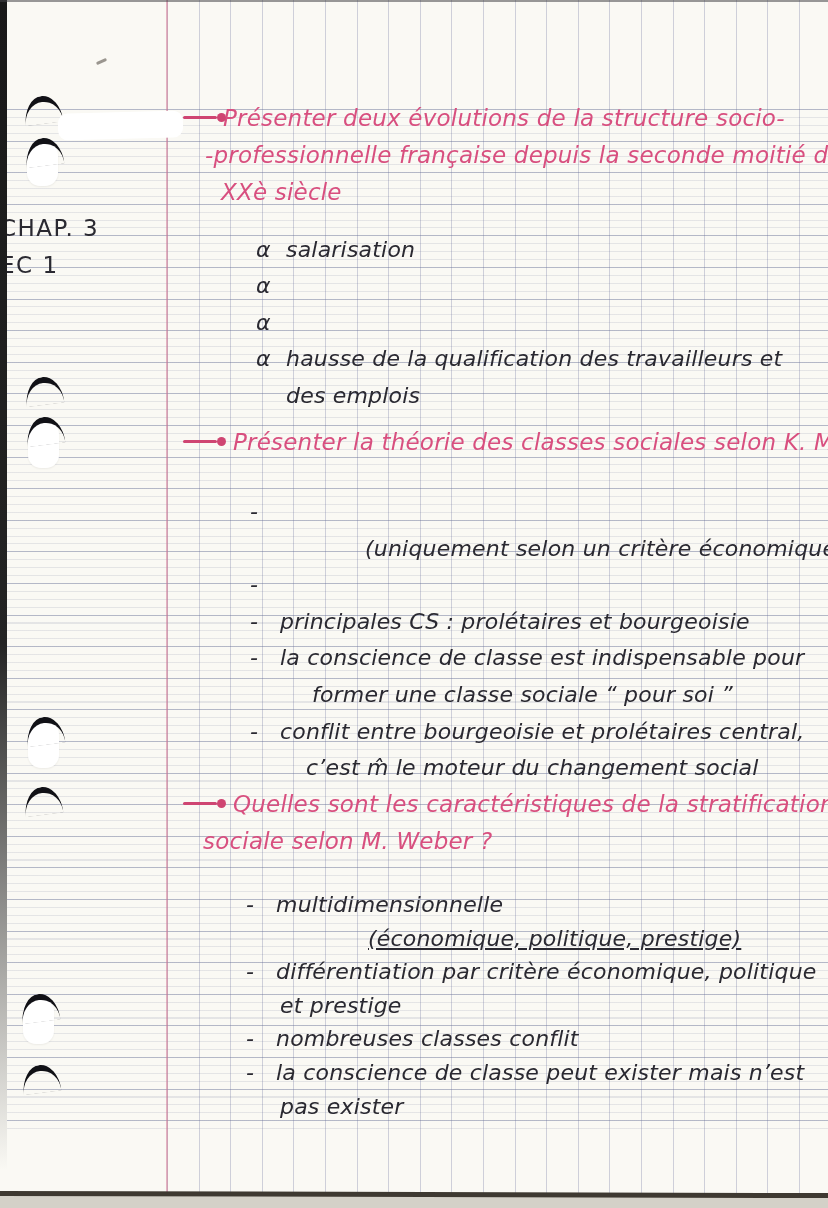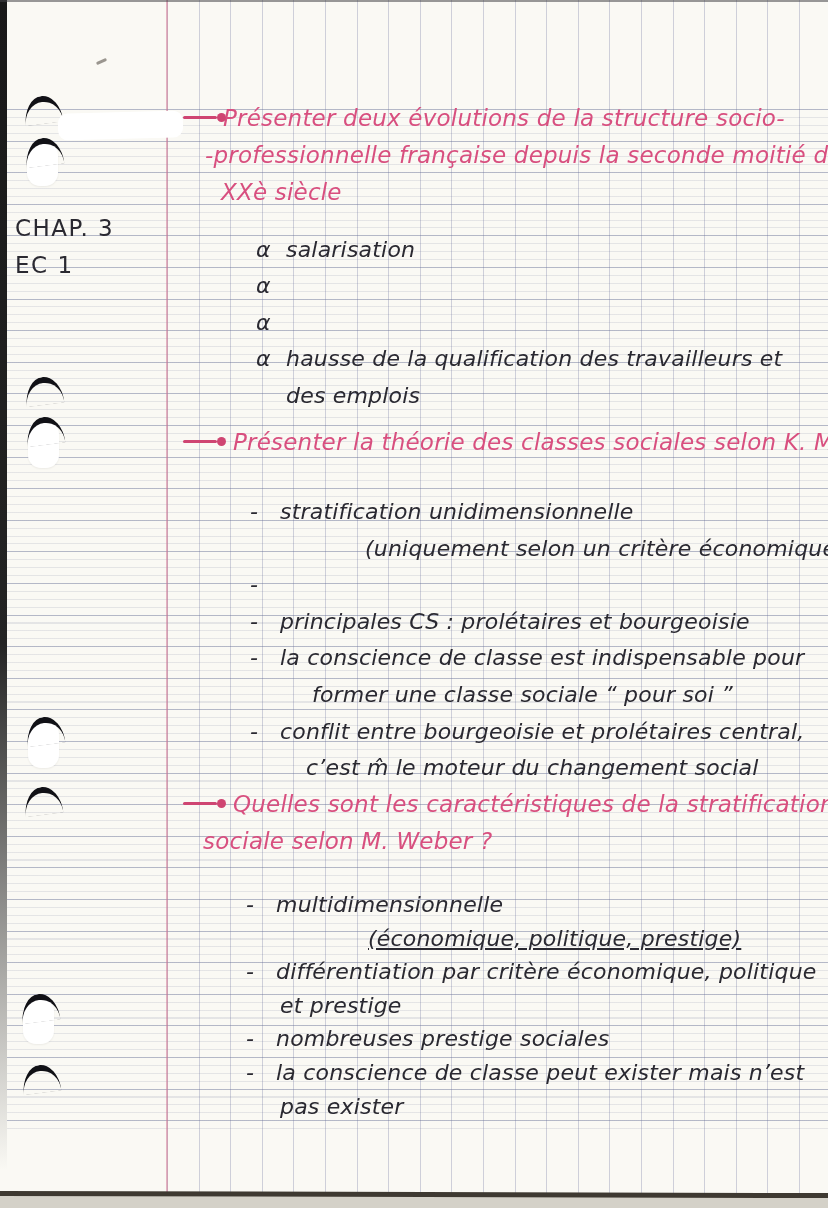--- a/index.html
+++ b/index.html
@@ -102,21 +102,21 @@
 <span class="hole" style="left:28px;top:721px;height:47px;"></span>
 <span class="ring-arc" style="left:26px;top:717px;"></span>
 <span class="ring-arc" style="left:24px;top:787px;"></span>
 <span class="hole" style="left:23px;top:998px;height:46px;"></span>
 <span class="ring-arc" style="left:21px;top:994px;"></span>
 <span class="ring-arc" style="left:22px;top:1065px;"></span>
 
 <div class="patch" style="left:58px;top:112px;width:125px;height:27px;transform:rotate(-1.5deg);"></div>
 <span class="speck" style="left:96px;top:60px;"></span>
 
-<div class="block corner ink-black" style="left:15px;top:210px;">
+<div class="block corner ink-black" style="left:0;top:210px;">
   <div class="hrow">CHAP. 3</div>
   <div class="hrow">EC 1</div>
 </div>
 
 <div class="block hw ink-pink" style="left:183px;top:100px;">
   <span class="arrow"></span>
   <div class="hrow"><span class="htext">Présenter deux évolutions de la structure socio-</span></div>
   <div class="hrow h1-l2">-professionnelle française depuis la seconde moitié du</div>
   <div class="hrow h1-l3">XXè siècle</div>
 </div>
@@ -143,21 +143,20 @@
 </div>
 
 <div class="block hw ink-pink" style="left:183px;top:424px;">
   <span class="arrow"></span>
   <div class="hrow"><span class="htext" style="margin-left:50px;">Présenter la théorie des classes sociales selon K. Marx</span></div>
 </div>
 
 <div class="block hw ink-black q2-list" style="left:250px;top:494px;">
   <div class="nrow">
     <span class="bullet">-</span>
-    <span class="ntext">stratification unidimensionnelle</span>
   </div>
   <div class="nrow">
     <span class="ntext">(uniquement selon un critère économique)</span>
   </div>
   <div class="nrow">
     <span class="bullet">-</span>
   </div>
   <div class="nrow">
     <span class="bullet">-</span>
     <span class="ntext">principales CS : prolétaires et bourgeoisie</span>
@@ -194,21 +193,21 @@
   </div>
   <div class="nrow">
     <span class="bullet">-</span>
     <span class="ntext">différentiation par critère économique, politique</span>
   </div>
   <div class="nrow">
     <span class="ntext">et prestige</span>
   </div>
   <div class="nrow">
     <span class="bullet">-</span>
-    <span class="ntext">nombreuses prestige sociales</span>
+    <span class="ntext">nombreuses classes conflit</span>
   </div>
   <div class="nrow">
     <span class="bullet">-</span>
     <span class="ntext">la conscience de classe peut exister mais n’est</span>
   </div>
   <div class="nrow">
     <span class="ntext">pas exister</span>
   </div>
 </div>
 

